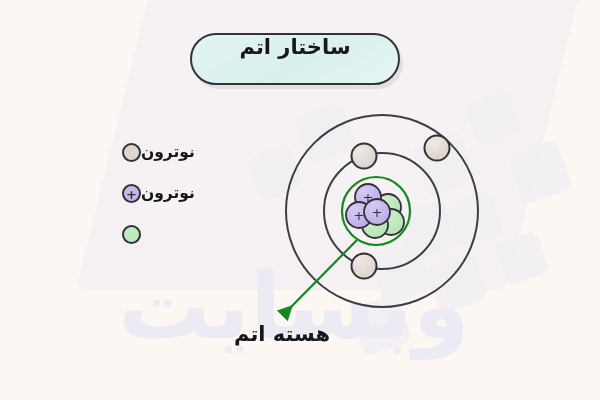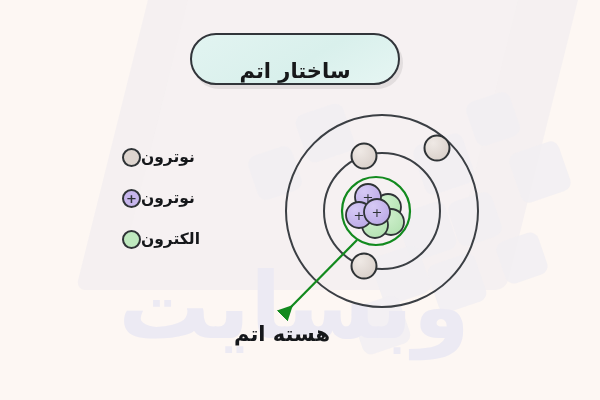--- a/index.html
+++ b/index.html
@@ -75,42 +75,41 @@
     left: 190px;
     top: 33px;
     width: 210px;
     height: 52px;
     box-sizing: border-box;
     background: linear-gradient(150deg, #e2f4f1 0%, #d9f0ec 55%, #e6f6f3 100%);
     border: 2.5px solid #31353a;
     border-radius: 26px;
     box-shadow: 3px 4px 0 rgba(60,60,60,.10);
     display: flex;
-    align-items: flex-end;
+    align-items: flex-start;
     justify-content: center;
   }
   #title-card .title-text {
     font-size: 21px;
     font-weight: bold;
     color: #17181a;
     direction: rtl;
     letter-spacing: .5px;
   }
 
   
   #legend {
     position: absolute;
     left: 108px;
     top: 143px;
     width: 120px;
   }
   .legend-row {
     display: flex;
     flex-direction: row-reverse;
-    align-items: center;
     justify-content: flex-start;
     height: 28px;
     margin-bottom: 13px;
   }
   .legend-swatch {
     width: 19px;
     height: 19px;
     border-radius: 50%;
     border: 2px solid #2f3336;
     box-sizing: border-box;
@@ -191,21 +190,20 @@
       <span class="legend-label">نوترون</span>
     </div>
     <div class="legend-row">
       <span class="legend-swatch" style="background:#c7b6ec;">
         <span class="plus">+</span>
       </span>
       <span class="legend-label">نوترون</span>
     </div>
     <div class="legend-row">
       <span class="legend-swatch" style="background:#bfe9bf;"></span>
-      <span class="legend-label">الکترون</span>
     </div>
   </div>
 
   <svg id="atom-svg" width="600" height="400" viewBox="0 0 600 400">
     <defs>
       <marker id="arrowhead" markerWidth="7" markerHeight="7" refX="3.2" refY="3.5" orient="auto" markerUnits="strokeWidth">
         <path d="M7,0 L7,7 L0,3.5 z" fill="#128a1e"></path>
       </marker>
       <radialGradient id="gradNeutron" cx="35%" cy="30%" r="80%">
         <stop offset="0%" stop-color="#efe9e5"></stop>

